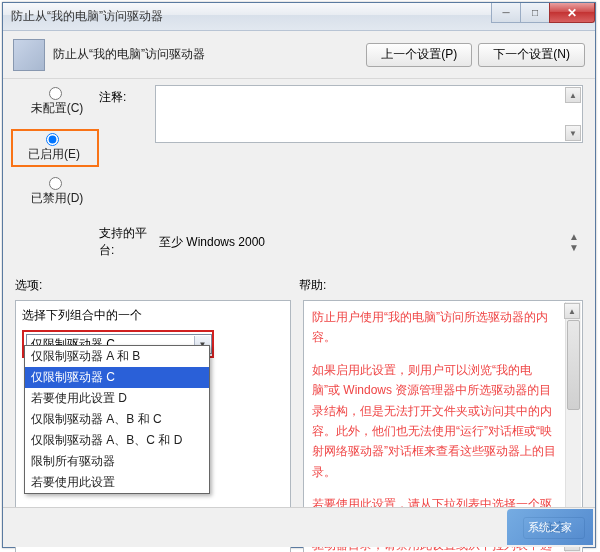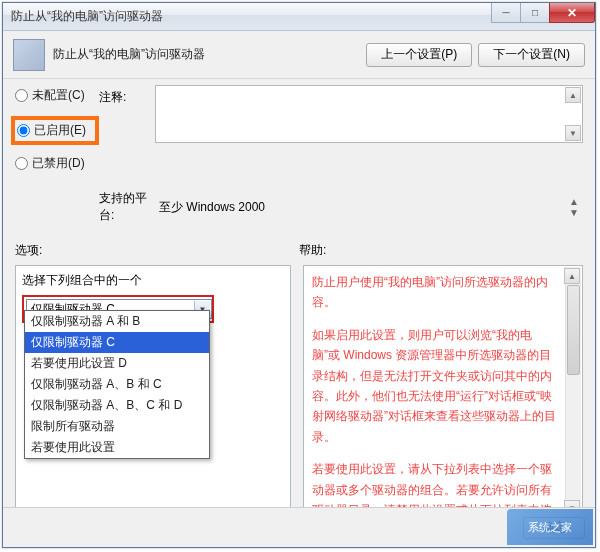--- a/index.html
+++ b/index.html
@@ -54,23 +54,23 @@
   .nav-btn {
     height: 24px; padding: 0 14px;
     background: linear-gradient(to bottom, #fefefe 0%, #e8e8e8 100%);
     border: 1px solid #a8a8a8; border-radius: 3px;
     margin-left: 6px;
   }
   
   .config-area { padding: 6px 12px 4px 12px; }
   .config-row { display: flex; margin-bottom: 6px; align-items: flex-start; }
   .radio-col { width: 84px; padding-top: 2px; }
-  .radio-item { display: flex; align-items: center; margin-bottom: 12px; color: #222; }
+  .radio-item { display: flex; align-items: center; margin-bottom: 12px; color: #222; flex-direction: column; }
   .radio-item input { margin-right: 4px; }
-  .radio-enabled { border: 4px solid #f97316; padding: 2px 4px 2px 2px; margin-left: -4px; }
+  .radio-enabled { border: 2px solid #f97316; padding: 2px 4px 2px 2px; margin-left: -4px; }
   
   .comment-label { width: 56px; padding-top: 4px; }
   .comment-box {
     flex: 1; height: 58px;
     border: 1px solid #b0b8c0;
     background: #fff;
     position: relative;
   }
   .scroll-up, .scroll-down {
     position: absolute; right: 1px; width: 16px; height: 16px;

